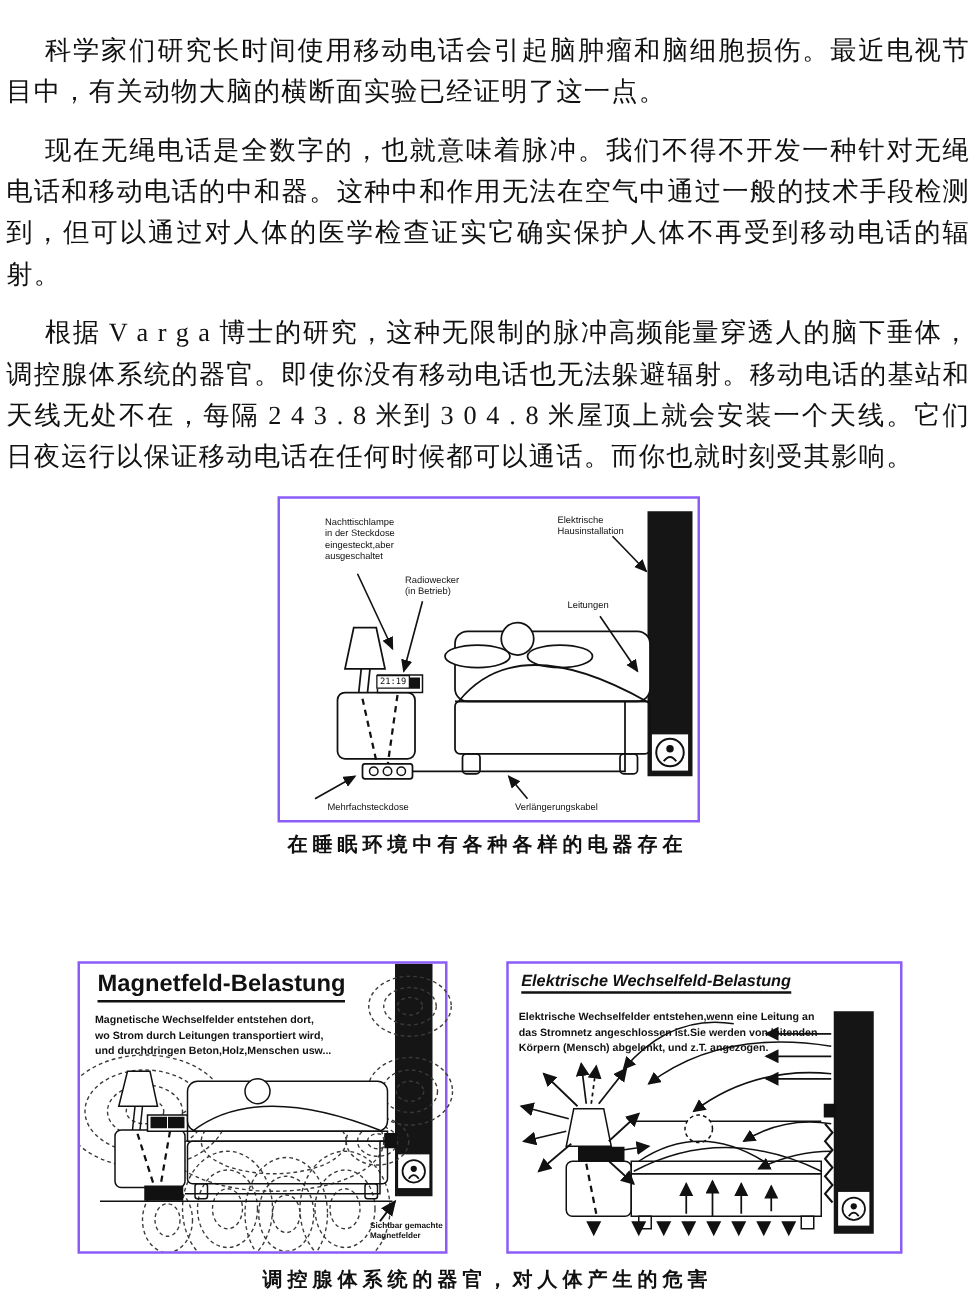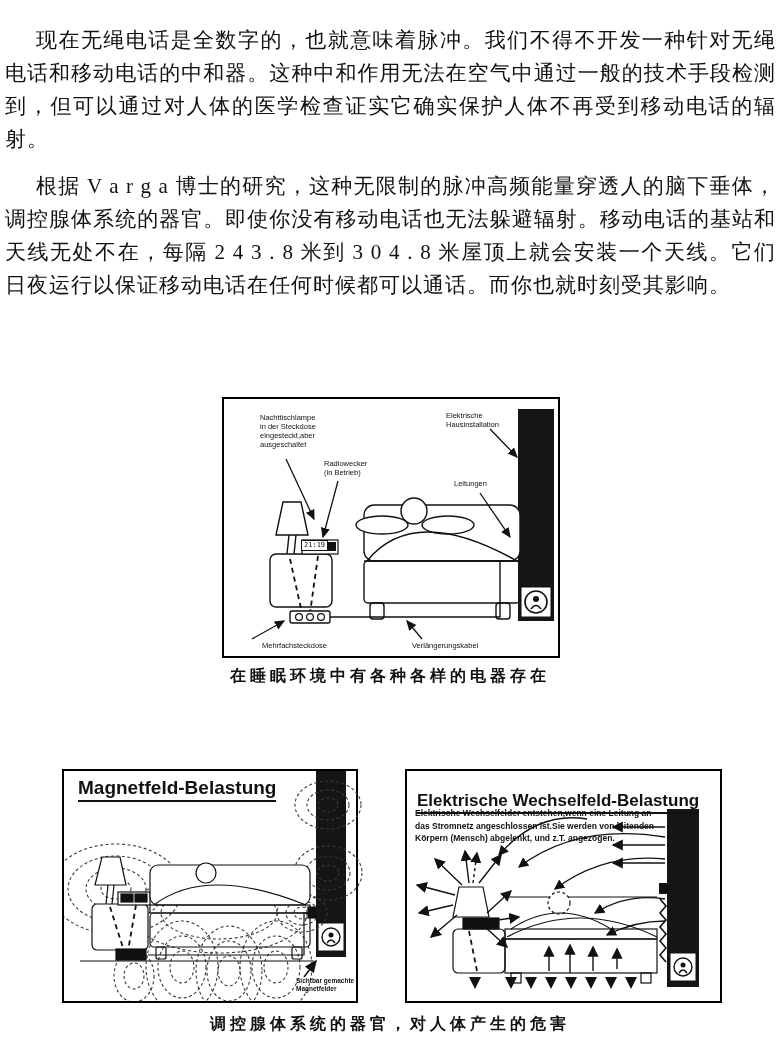--- a/index.html
+++ b/index.html
@@ -4,21 +4,21 @@
 <style>
   html,body{margin:0;padding:0;background:#e8e8e8;}
   .page{position:relative;width:780px;height:1052px;background:#ffffff;overflow:hidden;
         font-family:"Liberation Serif","DejaVu Serif",serif;color:#111;}
   
   .maintext{position:absolute;left:5px;top:10px;width:771px;}
   .heading{font-size:21px;line-height:33px;margin:0;padding-left:31px;font-weight:normal;}
   .para{font-size:21px;line-height:33px;margin:14px 0 0 0;text-indent:31px;
         text-align:justify;letter-spacing:1px;}
   
-  .fig{position:absolute;border:2px solid #000000;background:#fff;box-sizing:border-box;}
+  .fig{position:absolute;border:2px solid #8b5cf6;background:#fff;box-sizing:border-box;}
   .fig svg{position:absolute;left:0;top:0;}
   .fig-bedroom{left:222px;top:397px;width:338px;height:261px;}
   .fig-mag{left:62px;top:769px;width:296px;height:234px;}
   .fig-ele{left:405px;top:769px;width:317px;height:234px;}
   .lbl{position:absolute;font-family:"Liberation Sans","DejaVu Sans",sans-serif;
        font-size:7.5px;line-height:9px;color:#111;white-space:pre-line;}
   .lbl-b{font-weight:bold;}
   .clockface{position:absolute;font-family:"DejaVu Sans Mono",monospace;font-size:7px;
        color:#111;background:#fff;border:1px solid #111;padding:0 2px;line-height:9px;}
   .figtitle{position:absolute;font-family:"Liberation Sans","DejaVu Sans",sans-serif;
@@ -29,20 +29,21 @@
        font-weight:bold;letter-spacing:4px;}
   .cap1{top:666px;}
   .cap2{top:1014px;}
 </style>
 </head>
 <body>
 
 <div class="page">
 
   <div class="maintext">
+    <p class="para">科学家们研究长时间使用移动电话会引起脑肿瘤和脑细胞损伤。最近电视节目中，有关动物大脑的横断面实验已经证明了这一点。</p>
     <p class="para">现在无绳电话是全数字的，也就意味着脉冲。我们不得不开发一种针对无绳电话和移动电话的中和器。这种中和作用无法在空气中通过一般的技术手段检测到，但可以通过对人体的医学检查证实它确实保护人体不再受到移动电话的辐射。</p>
     <p class="para">根据 V a r g a 博士的研究，这种无限制的脉冲高频能量穿透人的脑下垂体，调控腺体系统的器官。即使你没有移动电话也无法躲避辐射。移动电话的基站和天线无处不在，每隔 2 4 3 . 8 米到 3 0 4 . 8 米屋顶上就会安装一个天线。它们日夜运行以保证移动电话在任何时候都可以通话。而你也就时刻受其影响。</p>
   </div>
 
   <div class="fig fig-bedroom">
     <svg width="334" height="257" viewBox="0 0 334 257">
       <defs>
         <marker id="ah1" markerWidth="9" markerHeight="9" refX="7" refY="3.5" orient="auto">
           <path d="M0,0 L8,3.5 L0,7 z" fill="#111"></path>
         </marker>
@@ -183,20 +184,23 @@
         <rect x="86" y="142" width="160" height="34" rx="4"></rect>
         <rect x="92" y="176" width="10" height="12" rx="2"></rect>
           <rect x="228" y="176" width="10" height="12" rx="2"></rect>
         <polyline points="84,184 240,184 240,142 250,142"></polyline>
         <rect x="244" y="136" width="9" height="11" fill="#111"></rect>
         <line x1="16" y1="190" x2="250" y2="190"></line>
       </g>
       <line x1="240" y1="206" x2="252" y2="190" stroke="#111" stroke-width="1.6" marker-end="url(#ah2)"></line>
     </svg>
     <div class="figtitle" style="left:14px;top:6px;font-size:19px;">Magnetfeld-Belastung</div>
+    <div class="figbody" style="left:12px;top:38px;">Magnetische Wechselfelder entstehen dort,
+wo Strom durch Leitungen transportiert wird,
+und durchdringen Beton,Holz,Menschen usw...</div>
     <div class="lbl lbl-b" style="left:232px;top:206px;font-size:6.5px;line-height:8px;">Sichtbar gemachte
 Magnetfelder</div>
   </div>
 
   <div class="fig fig-ele">
     <svg width="313" height="230" viewBox="0 0 313 230">
       <defs>
         <marker id="ah3" markerWidth="10" markerHeight="10" refX="7" refY="4" orient="auto">
           <path d="M0,0 L8,4 L0,8 z" fill="#111"></path>
         </marker>
@@ -266,21 +270,21 @@
         <polygon points="138,206 150,206 144,218"></polygon>
           <polygon points="158,206 170,206 164,218"></polygon>
         <polygon points="178,206 190,206 184,218"></polygon>
           <polygon points="198,206 210,206 204,218"></polygon>
         <polygon points="218,206 230,206 224,218"></polygon>
           <polygon points="62,206 74,206 68,218"></polygon>
       </g>
 
       <path d="M253,128 l6,7 -6,7 6,7 -6,7 6,7 -6,7 6,7 -6,7 6,7" fill="none" stroke="#111" stroke-width="1.6"></path>
     </svg>
-    <div class="figtitle" style="left:10px;top:20px;font-size:17px;">Elektrische Wechselfeld-Belastung</div>
+    <div class="figtitle" style="left:10px;top:6px;font-size:13px;font-style:italic;">Elektrische Wechselfeld-Belastung</div>
     <div class="figbody" style="left:8px;top:36px;">Elektrische Wechselfelder entstehen,wenn eine Leitung an
 das Stromnetz angeschlossen ist.Sie werden von leitenden
 Körpern (Mensch) abgelenkt, und z.T. angezogen.</div>
   </div>
 
   <div class="caption cap2">调控腺体系统的器官，对人体产生的危害</div>
 
 </div>
 
 </body></html>

